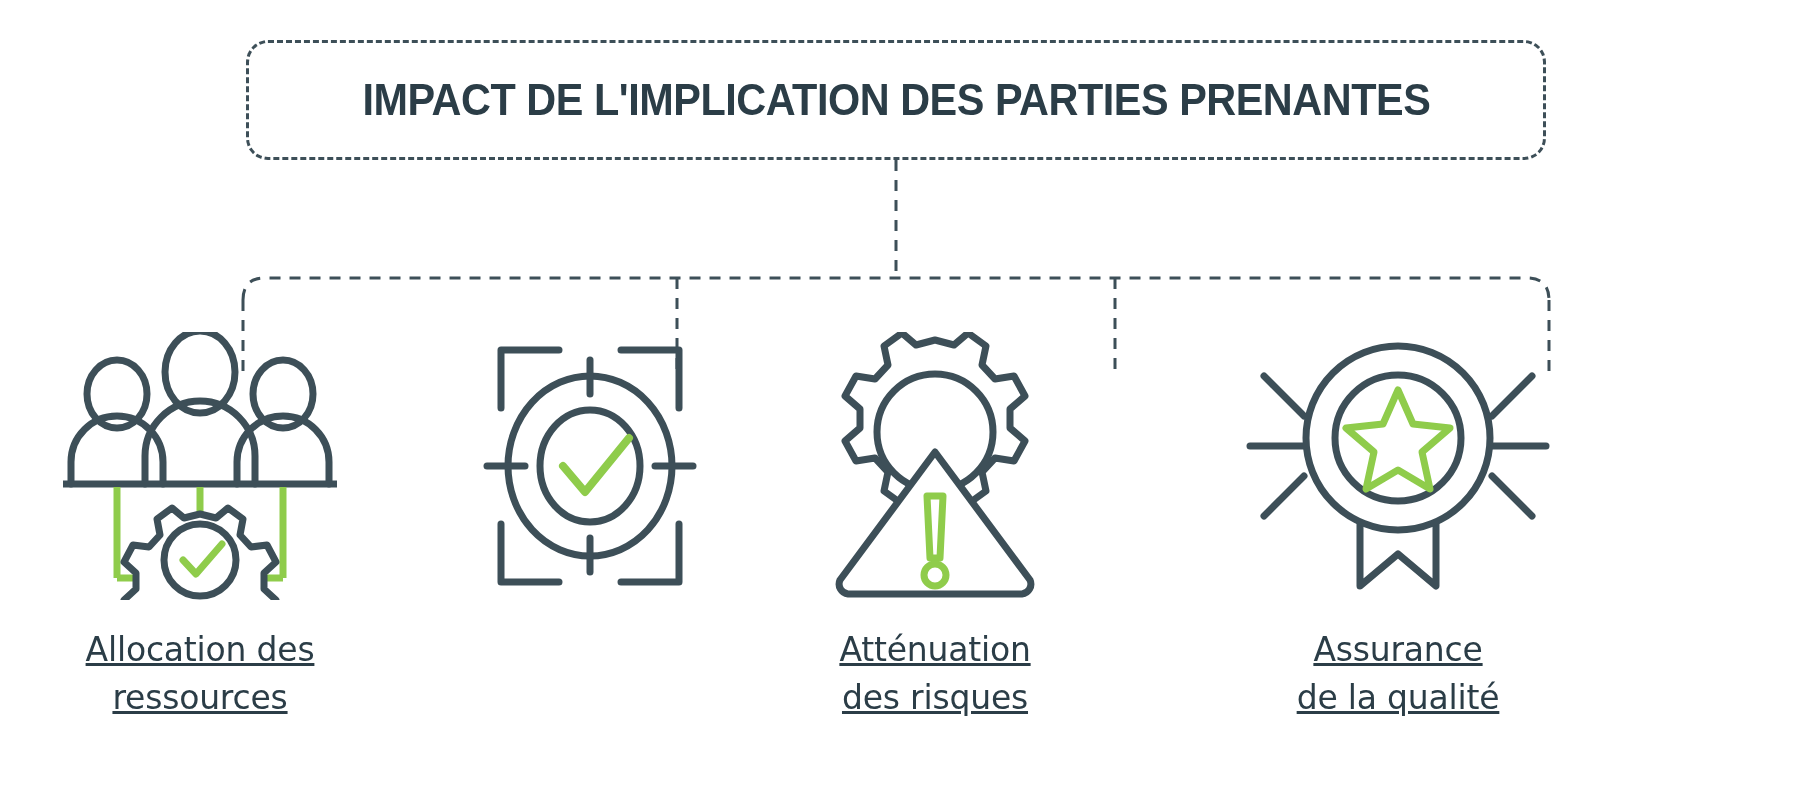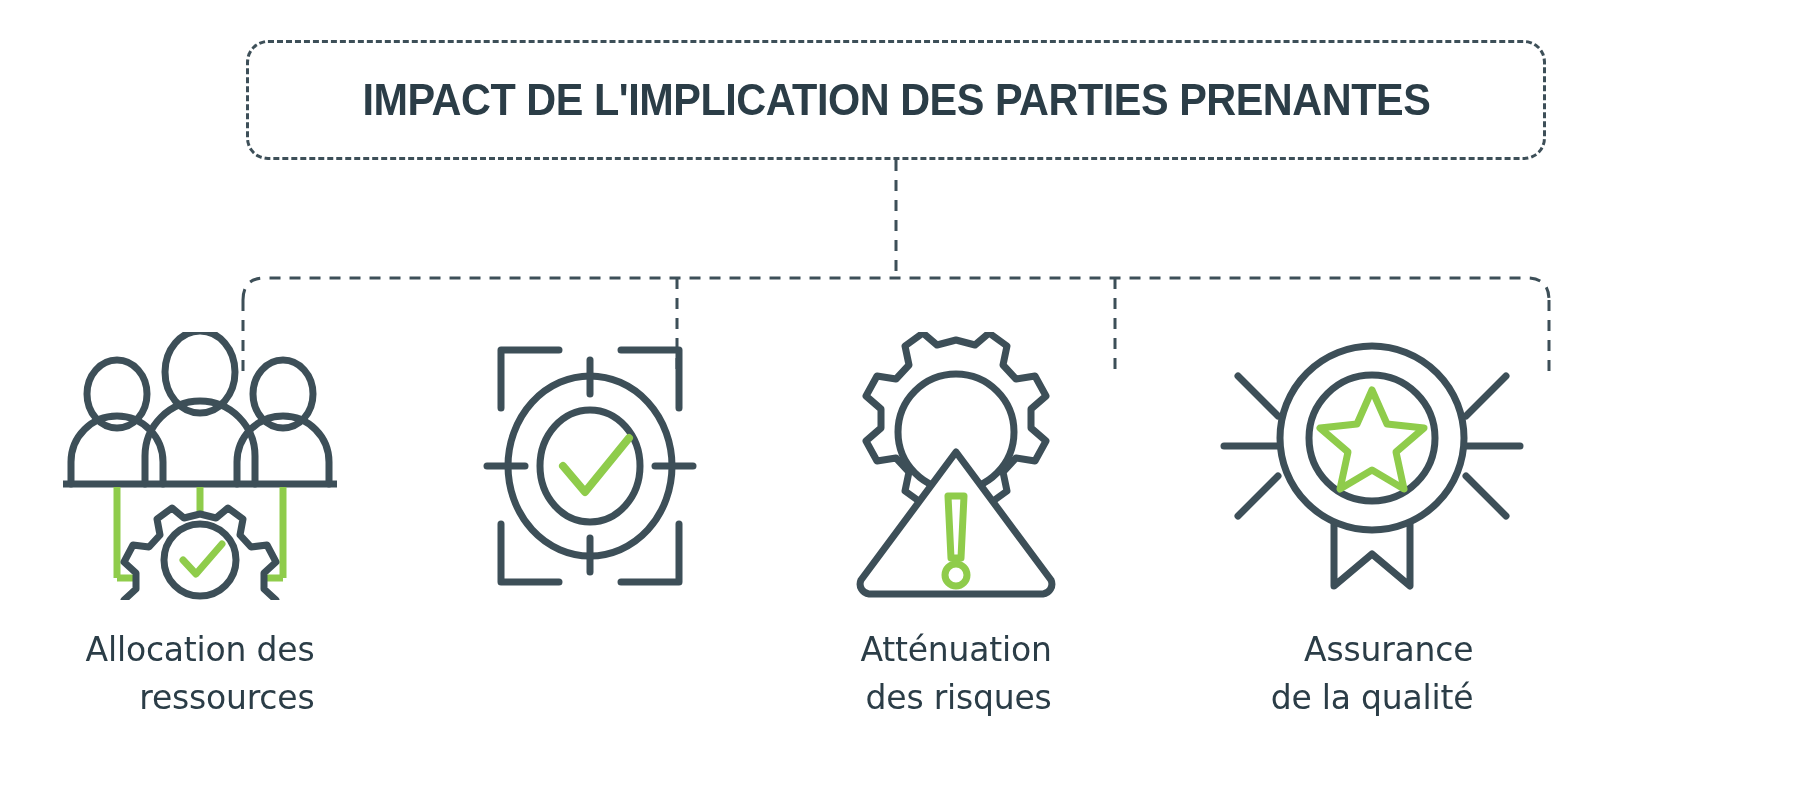--- a/index.html
+++ b/index.html
@@ -42,32 +42,33 @@
     display:flex;
     flex-direction:column;
     align-items:center;
   }
   .node .icon-wrap{
     height:270px;
     display:flex;align-items:flex-end;justify-content:center;
   }
   .node .label{
     margin-top:26px;
-    text-align:right;
+    text-align:center;
     color:#2b3d47;
     font-size:33px;
     line-height:1.45;
     font-family:"DejaVu Sans","Liberation Sans",sans-serif;
     letter-spacing:-0.2px;
     white-space:pre-line;
+    text-decoration:underline;
   }
   #node-0{left:35px;}
   #node-1{left:425px;}
-  #node-2{left:791px;}
-  #node-3{left:1207px;}
+  #node-2{left:770px;}
+  #node-3{left:1233px;}
 </style>
 </head>
 <body>
 
 <div id="stage">
 
   <div class="title-box">
     <div class="title-text">IMPACT DE L'IMPLICATION DES PARTIES PRENANTES</div>
   </div>
 

